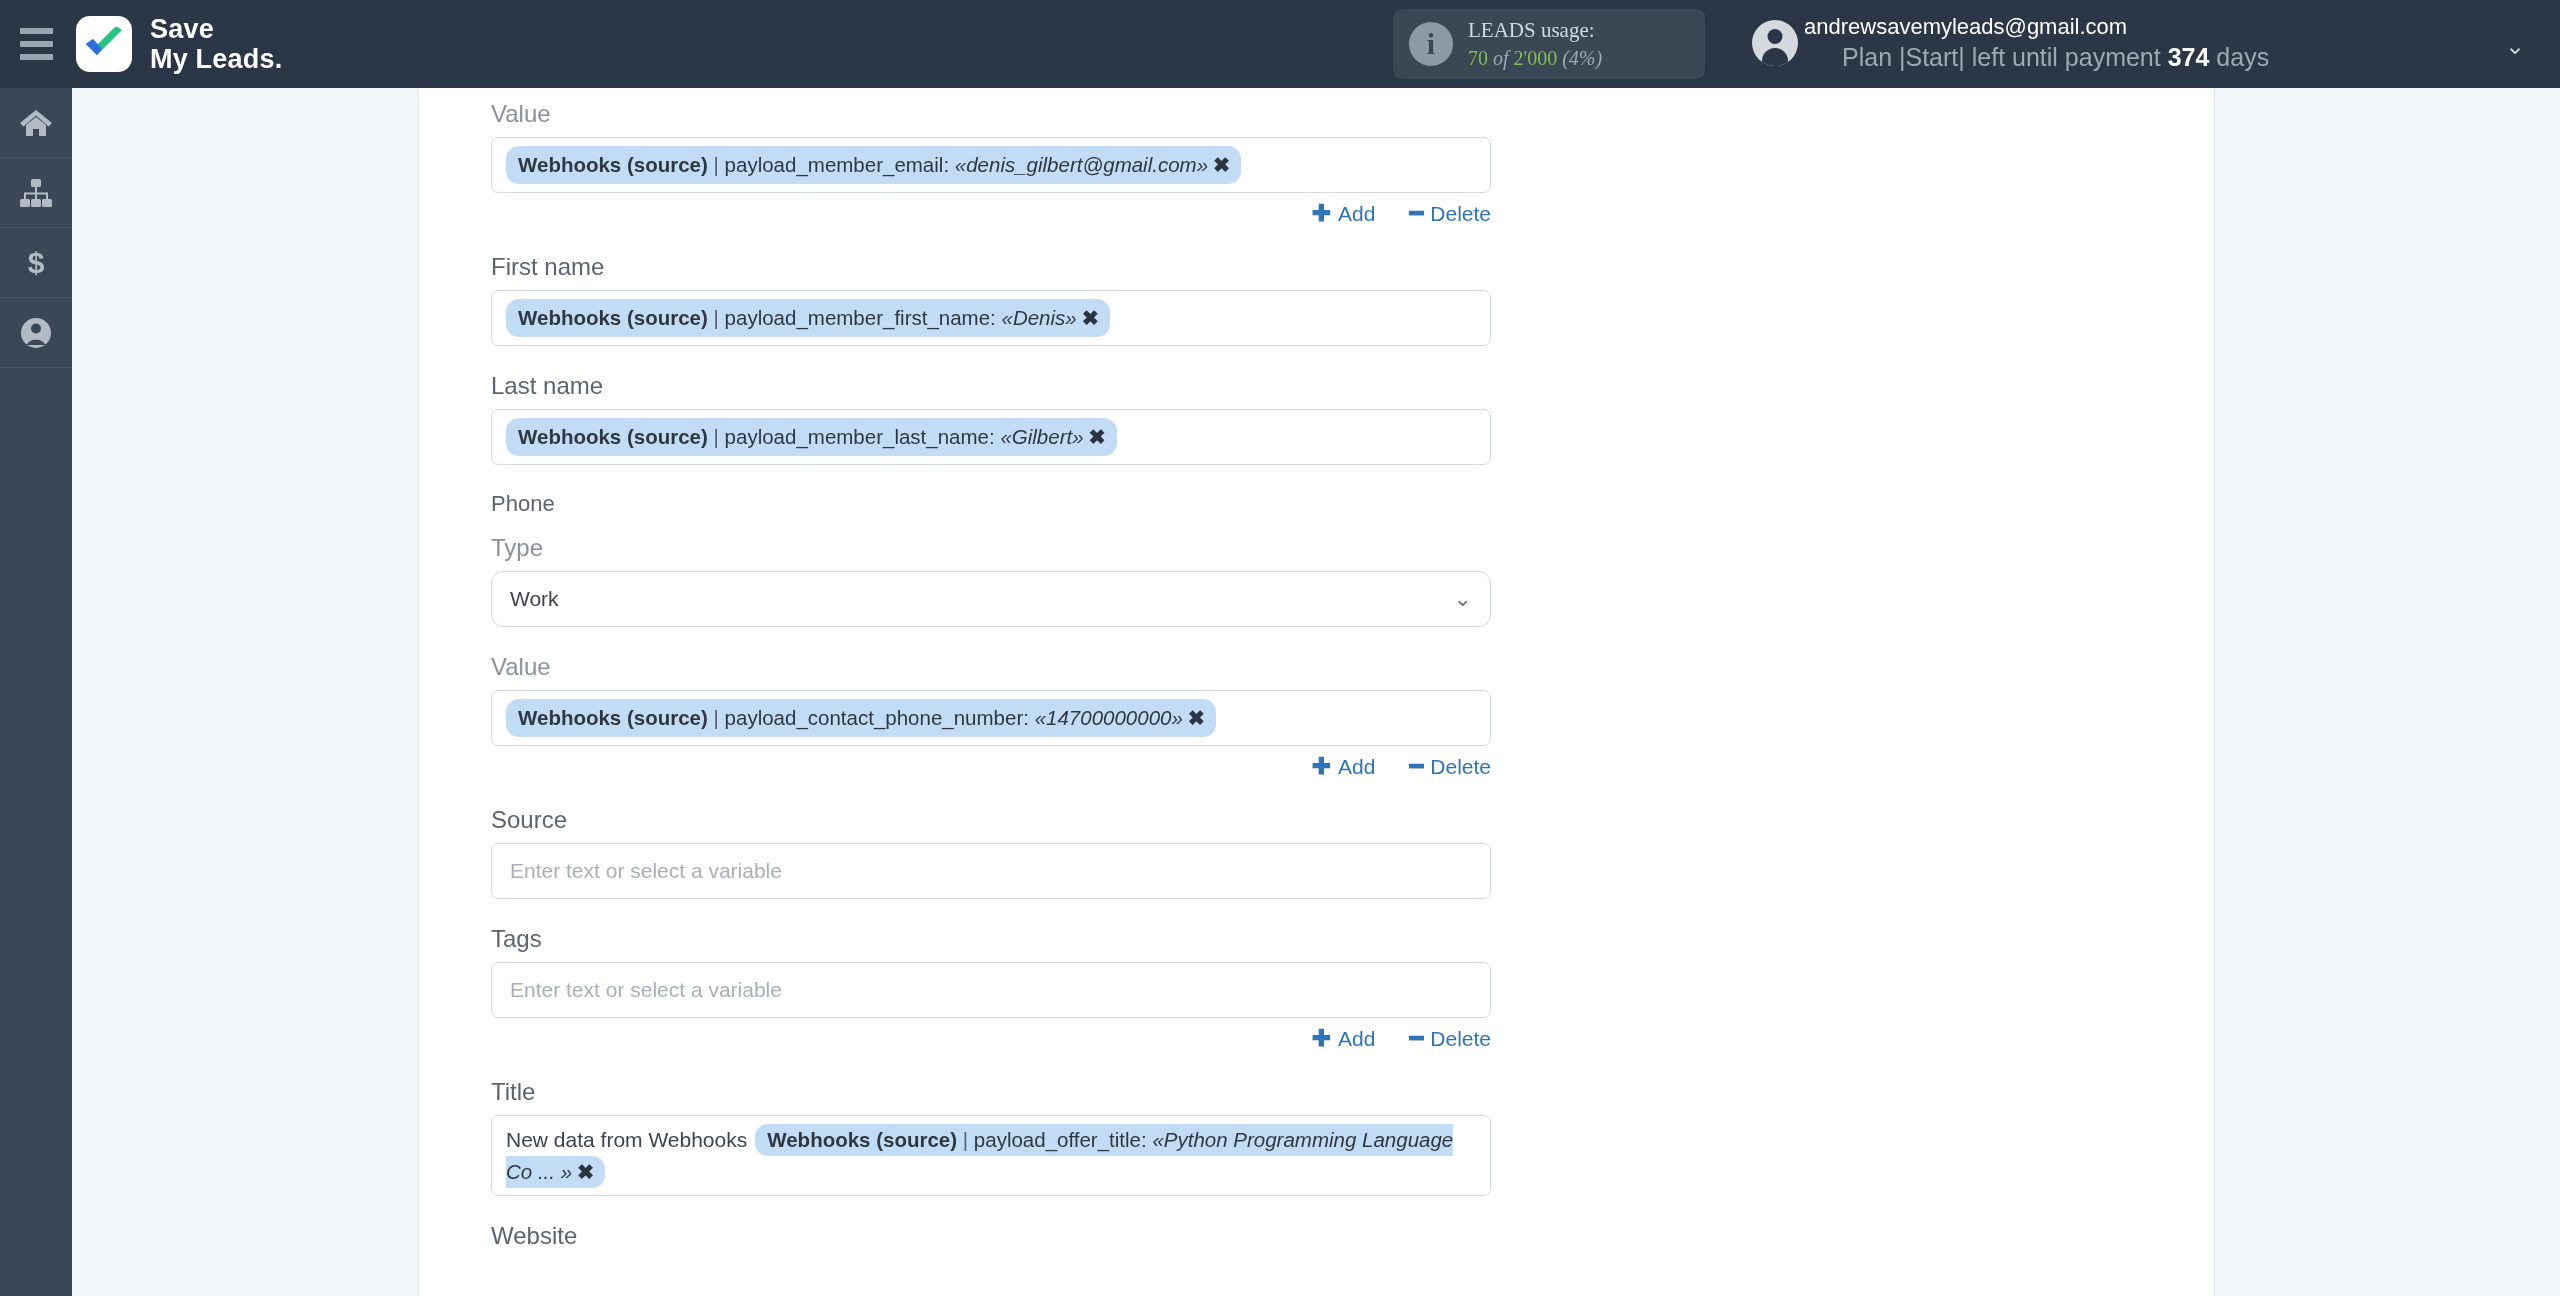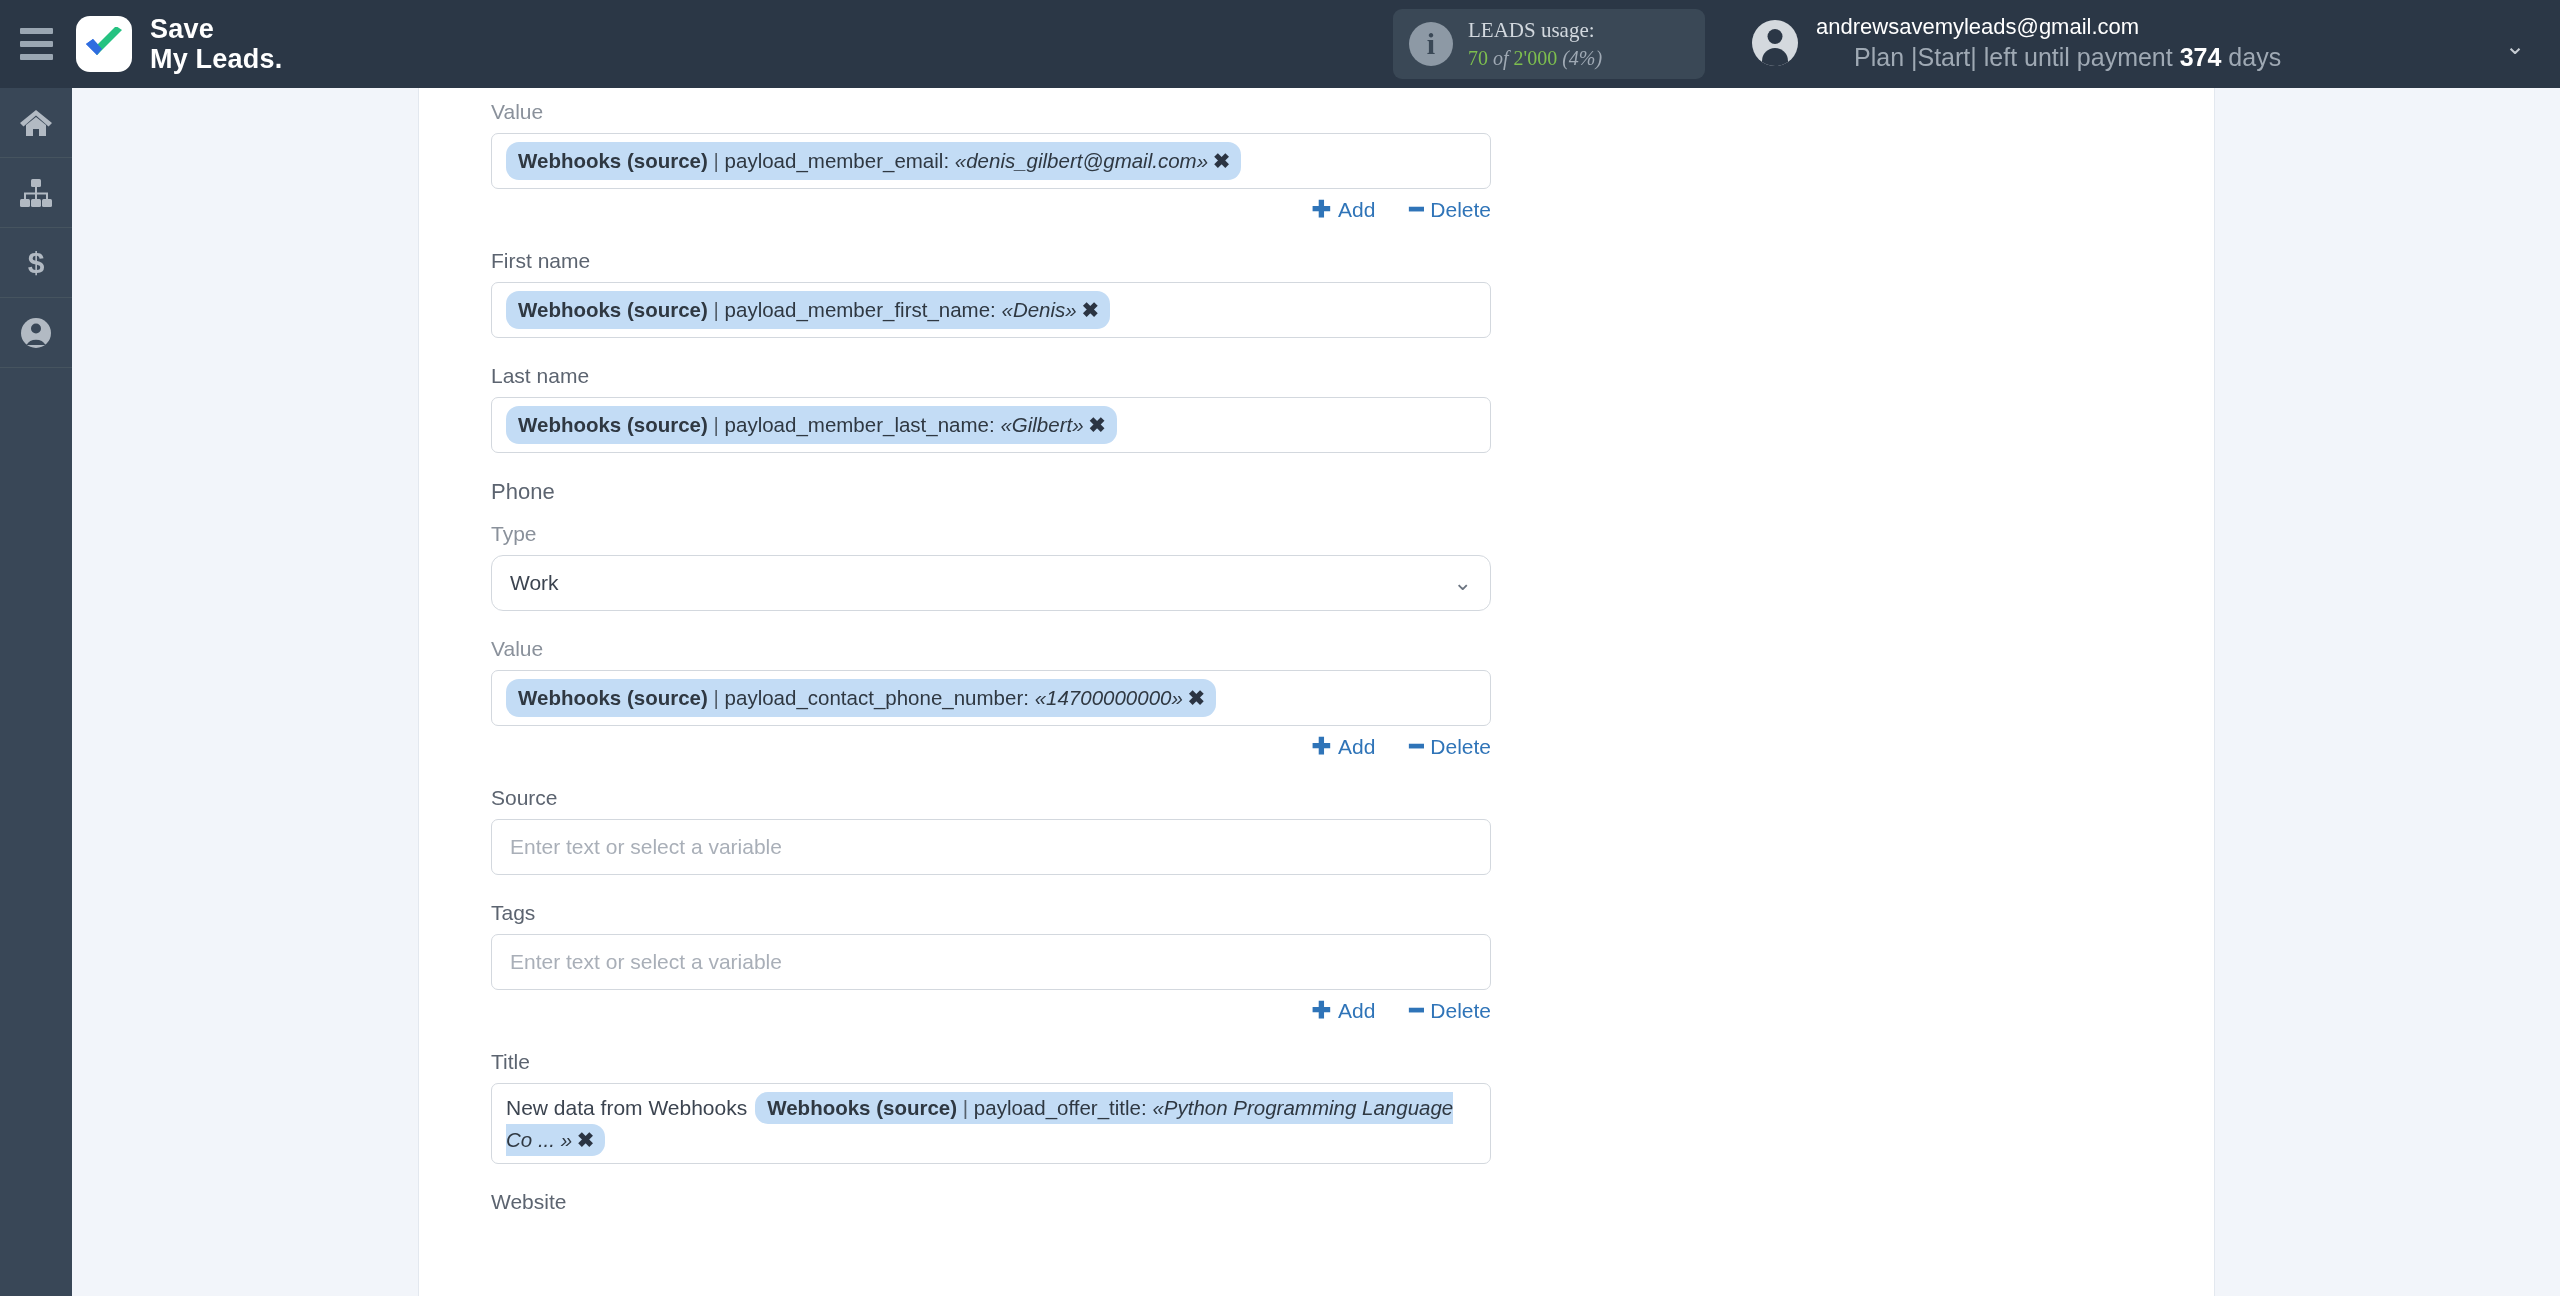--- a/index.html
+++ b/index.html
@@ -54,21 +54,21 @@
     font-family: "Liberation Serif", serif;
   }
   .usage-lines { line-height: 1.32; font-family: Liberation Serif, serif; }
   .usage-title { color: #d2d8de; font-size: 21px; }
   .usage-sub { font-size: 20px; color: #9fa9b4; }
   .usage-sub .num { color: #7ebf4e; }
   .usage-sub .ital { font-style: italic; }
 
   .account {
     position: absolute; left: 1752px; top: 12px;
-    display: flex; align-items: center; gap: 18px; cursor: pointer;
+    display: flex; align-items: center; gap: 6px; cursor: pointer;
   }
   .avatar {
     width: 46px; height: 46px; border-radius: 50%;
     background: #d4d9de; position: relative; overflow: hidden;
   }
   .avatar::before {
     content: ""; position: absolute; left: 50%; top: 9px;
     transform: translateX(-50%);
     width: 15px; height: 15px; border-radius: 50%; background: #2b3746;
   }
@@ -110,21 +110,21 @@
     position: absolute; left: 418px; top: 88px;
     width: 1797px; height: 1208px;
     background: #ffffff;
     border-left: 1px solid #e3e8ef;
     border-right: 1px solid #e3e8ef;
     overflow: hidden;
   }
   .form-wrap { position: absolute; left: 72px; top: 0; width: 1000px; }
 
   .field-label {
-    font-size: 21px; color: #5c6470;
+    font-size: 24px; color: #5c6470;
     margin-top: 26px; margin-bottom: 9px;
   }
   .field-label.sub { color: #8a919b; }
   .field-label.group { font-size: 22px; color: #5c6470; margin-bottom: 2px; }
 
   .input-box {
     width: 1000px; min-height: 56px;
     border: 1px solid #d3d8de; border-radius: 7px;
     background: #ffffff;
     display: flex; align-items: center; flex-wrap: wrap;

